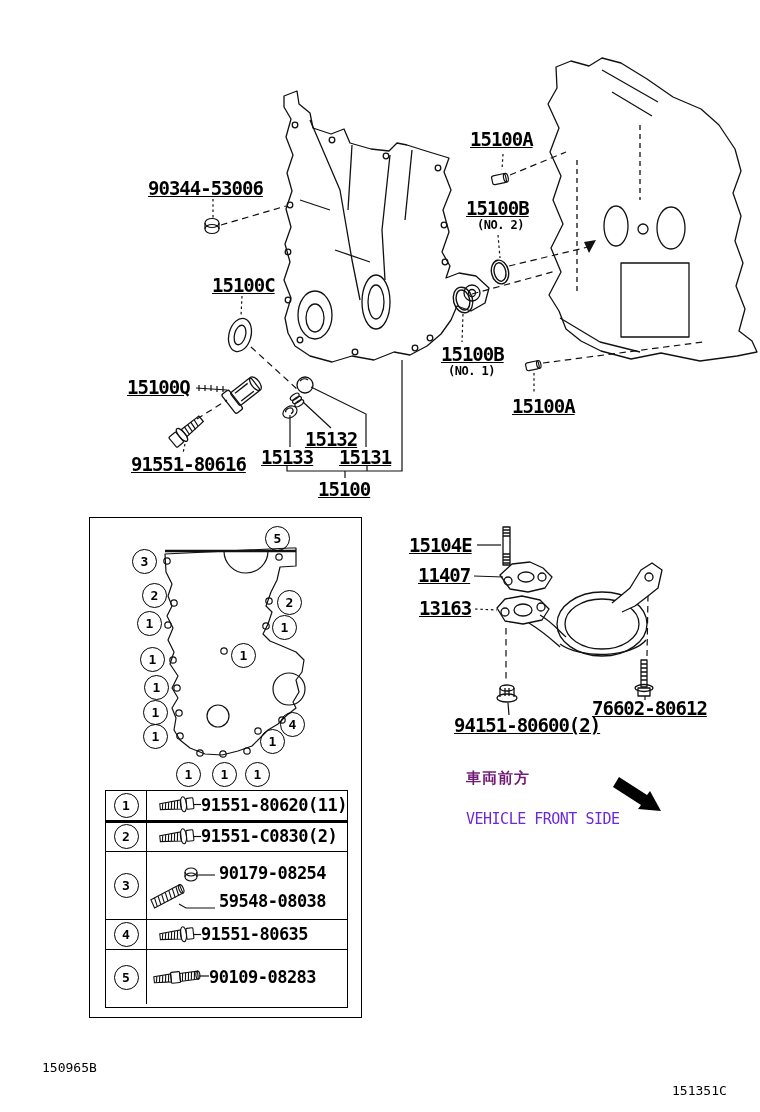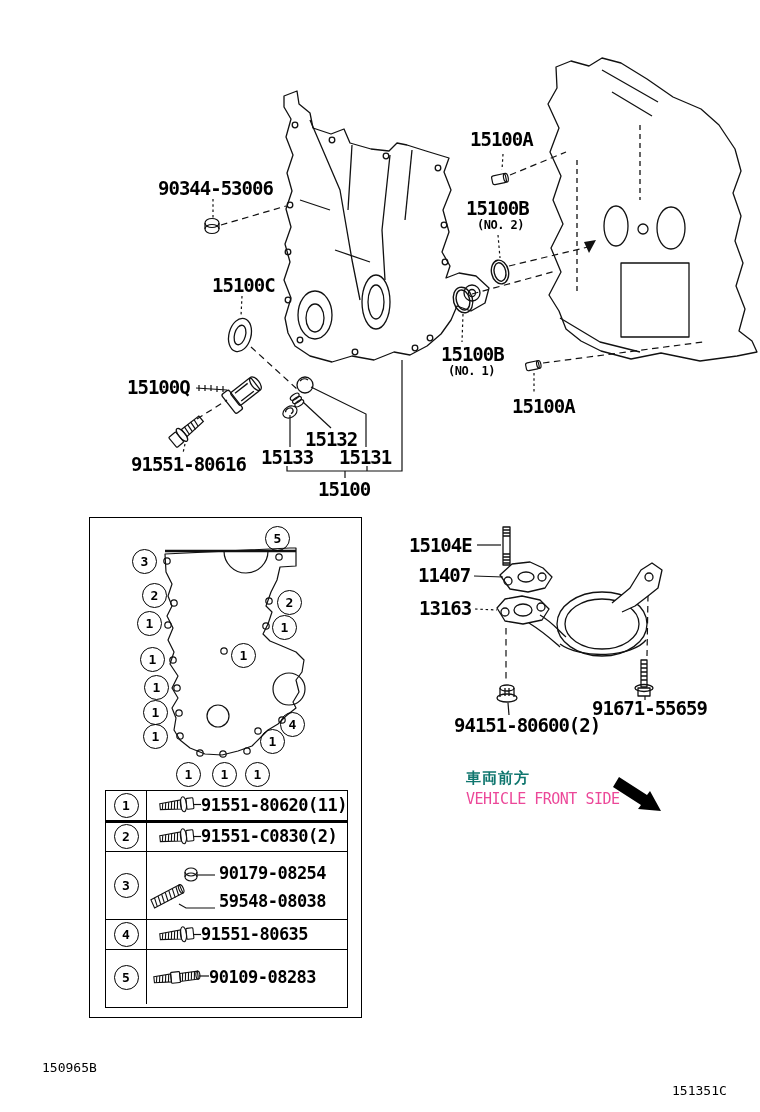--- a/index.html
+++ b/index.html
@@ -1,26 +1,26 @@
 <!DOCTYPE html>
 <html><head>
 <meta charset="utf-8">
 <style>
   html,body{margin:0;padding:0;background:#fff;}
   #canvas{position:relative;width:760px;height:1112px;background:#fff;overflow:hidden;
           font-family:"DejaVu Sans Mono",monospace;color:#000;}
   #art{position:absolute;left:0;top:0;}
   .pn{position:absolute;font:bold 19px/1 "DejaVu Sans Mono",monospace;letter-spacing:-1px;
-      white-space:nowrap;color:#000;}
+      white-space:nowrap;color:#000;text-decoration:underline;}
   .pn-sub{position:absolute;font:bold 12px/1 "DejaVu Sans Mono",monospace;letter-spacing:-0.5px;
       white-space:nowrap;color:#000;}
   .pn-sm{position:absolute;font:15px/1 "DejaVu Sans Mono",monospace;letter-spacing:-0.5px;
-      white-space:nowrap;color:#ec4899;}
+      white-space:nowrap;color:#6d28d9;margin-top:20px;}
   .jp{position:absolute;font:bold 15px/1 "DejaVu Sans",sans-serif;letter-spacing:1px;
-      white-space:nowrap;color:#0f766e;}
+      white-space:nowrap;color:#701a75;}
   .code{position:absolute;font:13px/1 "DejaVu Sans Mono",monospace;white-space:nowrap;color:#000;}
   .callout{position:absolute;width:23px;height:23px;border:1.7px solid #000;border-radius:50%;
       display:flex;align-items:center;justify-content:center;
       font:bold 13px "DejaVu Sans Mono",monospace;background:transparent;}
   .bigbox{position:absolute;left:89px;top:517px;width:273px;height:501px;
       border:1.6px solid #000;box-sizing:border-box;}
   .ptable{position:absolute;left:105px;top:790px;width:243px;height:218px;
       border:1.5px solid #000;box-sizing:border-box;background:#fff;}
   .trow{position:relative;display:flex;box-sizing:border-box;width:100%;}
   .trow + .trow{border-top:1.4px solid #000;}
@@ -243,39 +243,39 @@
         <rect x="641" y="660" width="6" height="27"></rect>
         <path d="M641,664 h6 M641,668 h6 M641,672 h6 M641,676 h6 M641,680 h6"></path>
         <ellipse cx="644" cy="688" rx="9" ry="3.5"></ellipse>
         <rect x="638" y="688" width="12" height="8"></rect>
       </g>
     </g>
 
     <polygon points="619,777 647,795 650,791 661,811 638,809 641,805 613,787" fill="#000" stroke="none"></polygon>
   </svg>
 
-  <div class="pn" style="left:158px;top:179px">90344-53006</div>
+  <div class="pn" style="left:148px;top:179px">90344-53006</div>
   <div class="pn" style="left:212px;top:276px">15100C</div>
   <div class="pn" style="left:127px;top:378px">15100Q</div>
   <div class="pn" style="left:131px;top:455px">91551-80616</div>
   <div class="pn" style="left:261px;top:448px">15133</div>
   <div class="pn" style="left:305px;top:430px">15132</div>
   <div class="pn" style="left:339px;top:448px">15131</div>
   <div class="pn" style="left:318px;top:480px">15100</div>
   <div class="pn" style="left:470px;top:130px">15100A</div>
   <div class="pn" style="left:466px;top:199px">15100B</div>
   <div class="pn-sub" style="left:477px;top:219px">(NO. 2)</div>
   <div class="pn" style="left:441px;top:345px">15100B</div>
   <div class="pn-sub" style="left:448px;top:365px">(NO. 1)</div>
   <div class="pn" style="left:512px;top:397px">15100A</div>
   <div class="pn" style="left:409px;top:536px">15104E</div>
   <div class="pn" style="left:418px;top:566px">11407</div>
   <div class="pn" style="left:419px;top:599px">13163</div>
   <div class="pn" style="left:454px;top:716px">94151-80600(2)</div>
-  <div class="pn" style="left:592px;top:699px">91671-55659</div>
+  <div class="pn" style="left:592px;top:699px">76602-80612</div>
 
   <div class="jp" style="left:466px;top:771px">車両前方</div>
   <div class="pn-sm" style="left:466px;top:792px">VEHICLE FRONT SIDE</div>
 
   <div class="code" style="left:42px;top:1061px">150965B</div>
   <div class="code" style="left:672px;top:1084px">151351C</div>
 
   <div class="bigbox"></div>
 
   <div class="callout" style="left:132px;top:549px">3</div>

